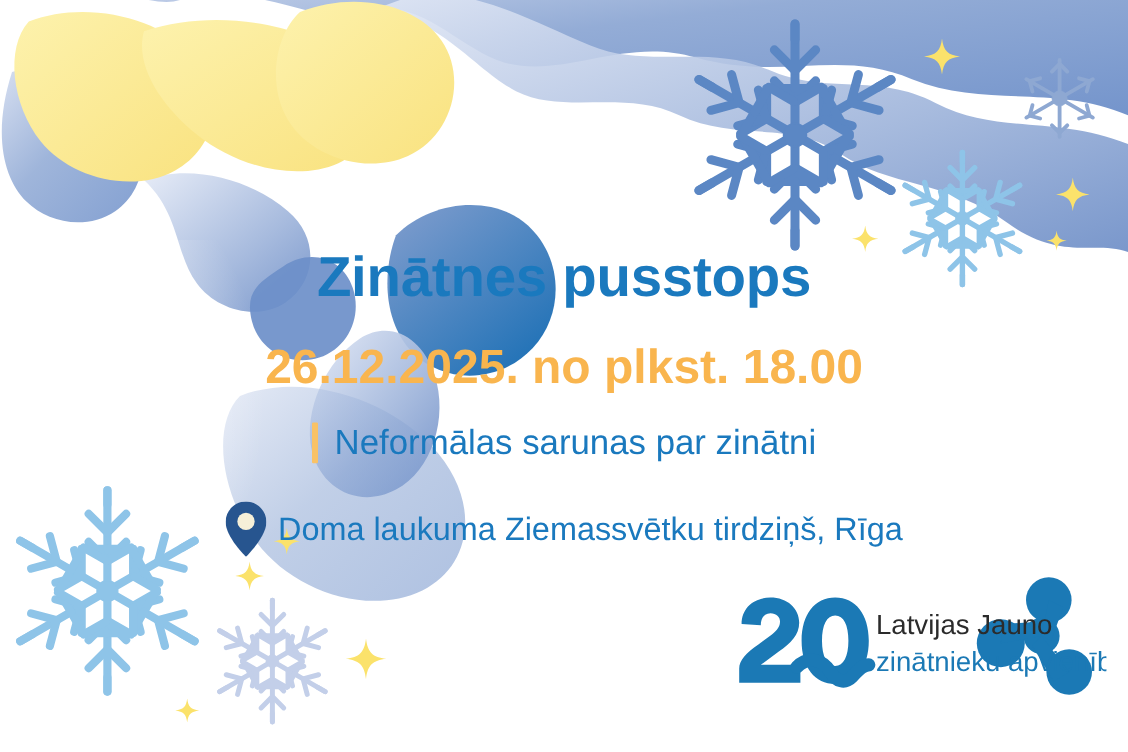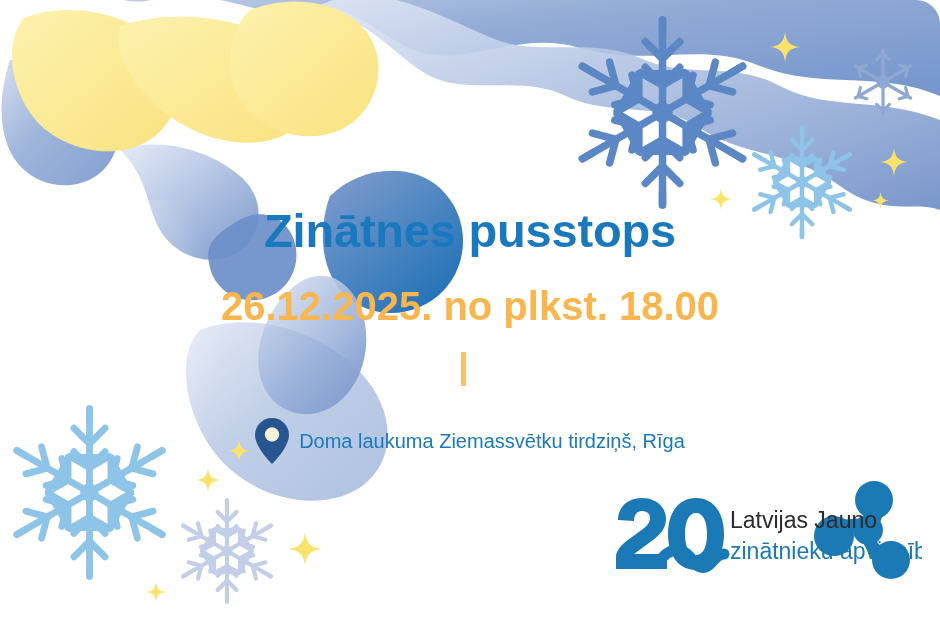--- a/index.html
+++ b/index.html
@@ -10,21 +10,20 @@
   }
   body {
     font-family: "Liberation Sans", sans-serif;
   }
   #poster {
     position: relative;
     width: 940px;
     height: 627px;
     overflow: hidden;
     background: #ffffff;
-    border-radius: 24px;
   }
 
   
   .deco-layer {
     position: absolute;
     left: 0; top: 0;
     width: 940px; height: 627px;
     pointer-events: none;
   }
 
@@ -95,21 +94,21 @@
     justify-content: center;
   }
   .pin-icon {
     flex: 0 0 auto;
     width: 34px;
     height: 46px;
     margin-right: 10px;
     display: block;
   }
   .location {
-    font-size: 20px;
+    font-size: 27px;
     color: #1a79be;
     white-space: nowrap;
   }
 
   
   .logo {
     position: absolute;
     left: 612px;
     top: 480px;
     width: 310px;
@@ -249,20 +248,21 @@
   </svg>
 
   <div class="content">
 
     <div class="title">Zinātnes pusstops</div>
 
     <div class="date">26.12.2025. no plkst. 18.00</div>
 
     <div class="subtitle-row">
       <span class="accent-bar"></span>
+      <span class="subtitle">Neformālas sarunas par zinātni</span>
     </div>
 
     <div class="location-row">
       <svg class="pin-icon" viewBox="0 0 34 46" xmlns="http://www.w3.org/2000/svg">
         <path d="M17 0 C7.6 0 0 7.6 0 17 C0 29.5 17 46 17 46 C17 46 34 29.5 34 17 C34 7.6 26.4 0 17 0 Z" fill="#27558f"></path>
         <circle cx="17" cy="16.5" r="7.2" fill="#f6f0d8"></circle>
       </svg>
       <span class="location">Doma laukuma Ziemassvētku tirdziņš, Rīga</span>
     </div>
 

